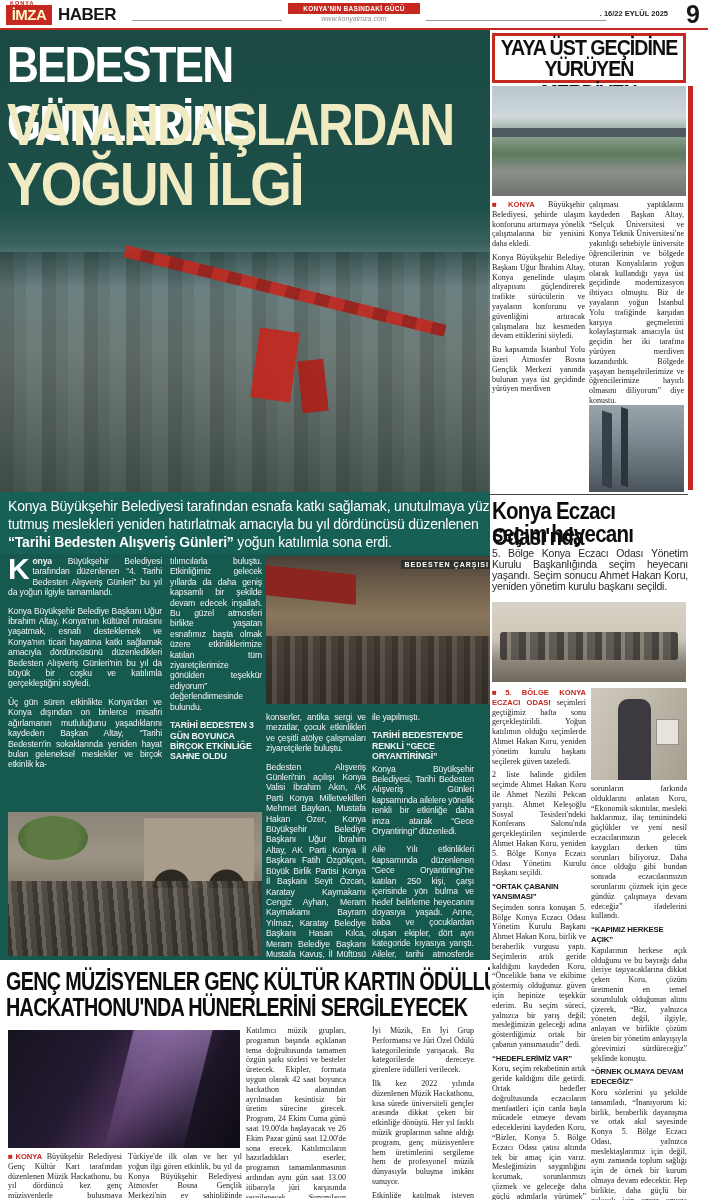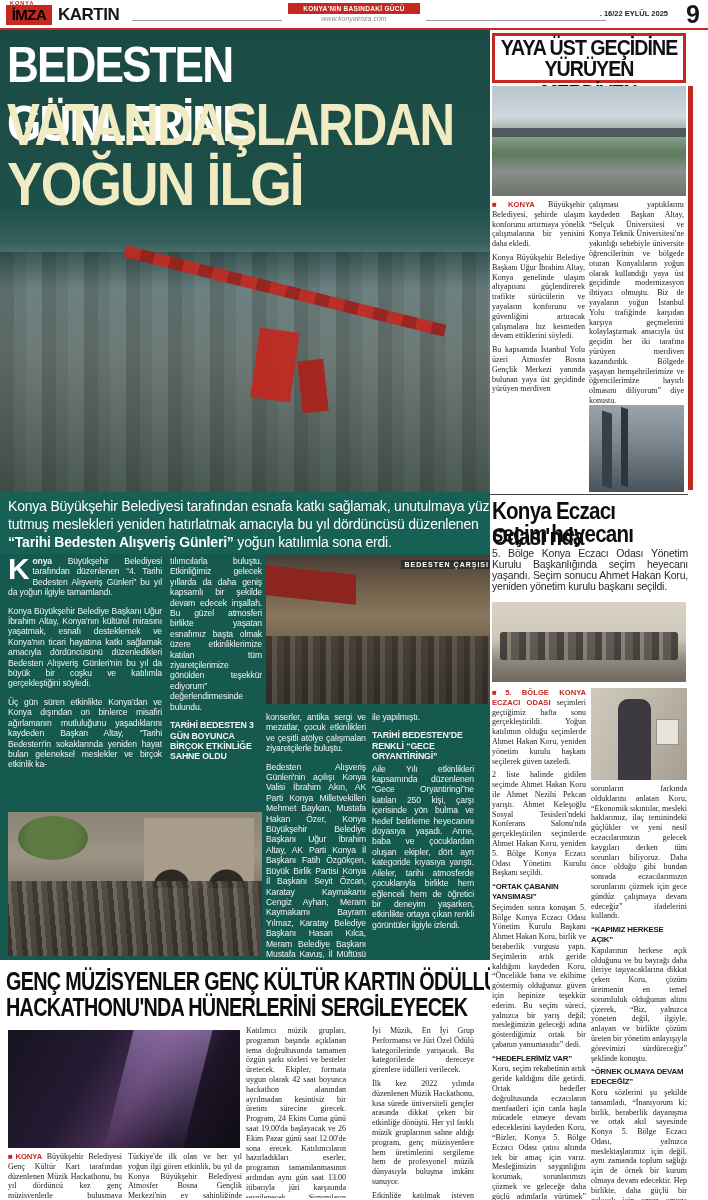--- a/index.html
+++ b/index.html
@@ -2,21 +2,21 @@
 <html><head>
 <meta charset="utf-8">
 <style>
   html,body{margin:0;padding:0;background:#e8e8e8;}
   .page{position:relative;width:708px;height:1200px;background:#ffffff;overflow:hidden;
         font-family:"Liberation Sans",sans-serif;color:#111;}
 
   
   .hdr{position:absolute;top:0;left:0;width:708px;height:28px;background:#fff;}
   .logo-small{position:absolute;left:10px;top:0px;font-size:5.5px;font-weight:bold;color:#c4281e;letter-spacing:1px;}
-  .logo-box{position:absolute;left:6px;top:5px;width:46px;height:20px;background:#c4281e;color:#000000;
+  .logo-box{position:absolute;left:6px;top:5px;width:46px;height:20px;background:#c4281e;color:#fef9c3;
             font-weight:bold;font-size:15px;text-align:center;line-height:20px;letter-spacing:-0.5px;}
   .logo-haber{position:absolute;left:58px;top:5px;font-size:17px;font-weight:bold;color:#161616;letter-spacing:-0.5px;}
   .hdr-line{position:absolute;height:1px;background:#9a9a9a;top:20px;}
   .slogan-box{position:absolute;left:288px;top:3px;width:132px;height:11px;background:#c4281e;color:#fff;
               font-size:6.5px;font-weight:bold;text-align:center;line-height:11px;letter-spacing:0.3px;}
   .website{position:absolute;left:288px;top:15px;width:132px;text-align:center;font-size:7px;color:#8a8a8a;font-style:italic;}
   .hdr-date{position:absolute;right:40px;top:9px;font-size:7.5px;font-weight:bold;color:#222;}
   .pagenum{position:absolute;right:8px;top:0px;font-size:25px;font-weight:bold;color:#161616;}
   .hdr-rule{position:absolute;top:28px;left:0;width:708px;height:2px;background:#c4281e;}
 
@@ -103,21 +103,21 @@
   .ballot-box{position:absolute;right:8%;top:34%;width:22%;height:26%;background:#e7e3da;border:1px solid #97918a;}
 </style>
 </head>
 <body>
 
 <div class="page">
 
   <div class="hdr">
     <div class="logo-small">KONYA</div>
     <div class="logo-box">İMZA</div>
-    <div class="logo-haber">KARTIN</div>
+    <div class="logo-haber">HABER</div>
     <div class="hdr-line" style="left:132px;width:150px;"></div>
     <div class="hdr-line" style="left:426px;width:180px;"></div>
     <div class="slogan-box">KONYA'NIN BASINDAKİ GÜCÜ</div>
     <div class="website">www.konyaimza.com</div>
     <div class="hdr-date">. 16/22 EYLÜL 2025</div>
     <div class="pagenum">9</div>
   </div>
   <div class="hdr-rule"></div>
 
   <div class="main-sec">
@@ -150,20 +150,21 @@
         <div class="photo-label">BEDESTEN ÇARŞISI</div>
       </div>
 
       <div class="tcol" style="left:266px;top:158px;width:100px;height:246px;">
         <p>konserler, antika sergi ve mezatlar, çocuk etkinlikleri ve çeşitli atölye çalışmaları ziyaretçilerle buluştu.</p>
         <p>Bedesten Alışveriş Günleri'nin açılışı Konya Valisi İbrahim Akın, AK Parti Konya Milletvekilleri Mehmet Baykan, Mustafa Hakan Özer, Konya Büyükşehir Belediye Başkanı Uğur İbrahim Altay, AK Parti Konya İl Başkanı Fatih Özgökçen, Büyük Birlik Partisi Konya İl Başkanı Seyit Özcan, Karatay Kaymakamı Cengiz Ayhan, Meram Kaymakamı Bayram Yılmaz, Karatay Belediye Başkanı Hasan Kılca, Meram Belediye Başkanı Mustafa Kavuş, İl Müftüsü Ali Öğe, Selçuklu Belediyesi Başkan Vekili Ali İmran Arıtan, Konya Esnaf ve Sanatkarlar Odaları Birliği Başkanı Muharrem Karabacak ve esnafların katılımı</p>
       </div>
       <div class="tcol" style="left:372px;top:158px;width:102px;height:246px;">
         <p>ile yapılmıştı.</p>
         <p class="shead">TARİHİ BEDESTEN'DE RENKLİ “GECE ORYANTİRİNGİ”</p>
+        <p>Konya Büyükşehir Belediyesi, Tarihi Bedesten Alışveriş Günleri kapsamında ailelere yönelik renkli bir etkinliğe daha imza atarak “Gece Oryantiringi” düzenledi.</p>
         <p>Aile Yılı etkinlikleri kapsamında düzenlenen “Gece Oryantiringi”ne katılan 250 kişi, çarşı içerisinde yön bulma ve hedef belirleme heyecanını doyasıya yaşadı. Anne, baba ve çocuklardan oluşan ekipler, dört ayrı kategoride kıyasıya yarıştı. Aileler, tarihi atmosferde çocuklarıyla birlikte hem eğlenceli hem de öğretici bir deneyim yaşarken, etkinlikte ortaya çıkan renkli görüntüler ilgiyle izlendi.</p>
       </div>
 
       <div class="photo court-photo" style="left:8px;top:258px;width:254px;height:144px;">
         <div class="court-tree"></div>
         <div class="court-arch"></div>
         <div class="court-crowd"></div>
       </div>
     </div>
   </div>

